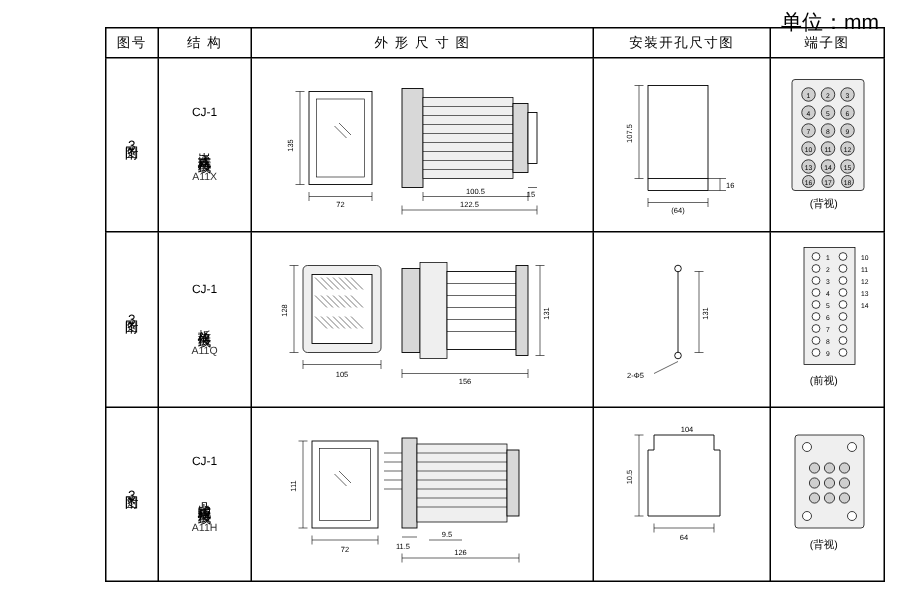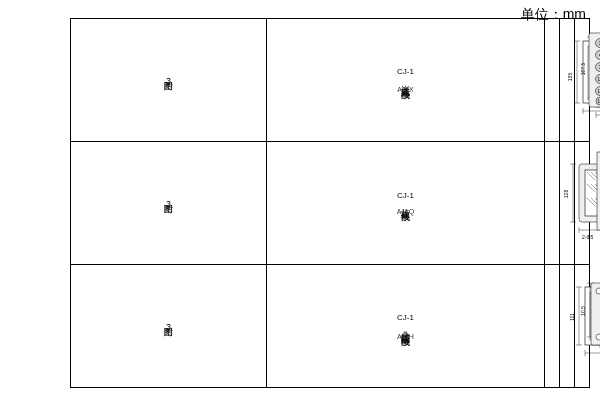--- a/index.html
+++ b/index.html
@@ -9,21 +9,21 @@
   table.main td{border:1px solid #000;vertical-align:middle;padding:0;}
   .hdr{text-align:center;font-size:9px;height:18px;letter-spacing:1px;}
   .c-no{width:34px;}
   .c-st{width:62px;}
   .c-dim{width:230px;}
   .c-inst{width:118px;}
   .c-term{width:76px;}
   .rowcell{position:relative;height:112px;}
   .vert{writing-mode:vertical-rl;text-orientation:upright;font-size:9px;line-height:12px;letter-spacing:1px;}
   .nocell{display:flex;align-items:center;justify-content:center;height:100%;}
-  .stcell{display:flex;flex-direction:column;align-items:center;justify-content:center;height:100%;gap:2px;}
+  .stcell{display:flex;flex-direction:column;align-items:center;justify-content:center;height:100%;gap:15px;}
   .stcell .code{font-size:8px;}
   .stcell .sub{font-size:7px;color:#333;}
   .dimbox,.instbox,.termbox{position:relative;width:100%;height:100%;}
   svg{display:block;position:absolute;left:0;top:0;}
   .ln{stroke:#000;stroke-width:.6;fill:none;}
   .lnt{stroke:#000;stroke-width:.4;fill:none;}
   .fillg{fill:#d8d8d8;stroke:#000;stroke-width:.6;}
   .filll{fill:#efefef;stroke:#000;stroke-width:.5;}
   .white{fill:#fff;stroke:#000;stroke-width:.6;}
   .hatch{stroke:#000;stroke-width:.35;fill:none;}
@@ -33,20 +33,27 @@
   .circ{fill:#fff;stroke:#000;stroke-width:.5;}
   .circg{fill:#cfcfcf;stroke:#000;stroke-width:.5;}
 </style>
 </head>
 <body>
 
 <div class="unit">单位：mm</div>
 
 <table class="main">
   <tbody>
+      <tr>
+    <td class="hdr c-no">图号</td>
+    <td class="hdr c-st">结 构</td>
+    <td class="hdr c-dim">外  形  尺  寸  图</td>
+    <td class="hdr c-inst">安装开孔尺寸图</td>
+    <td class="hdr c-term">端子图</td>
+  </tr>
 
   <tr>
     <td class="rowcell">
       <div class="nocell">
             <span class="vert">附图3</span>
           </div>
     </td>
     <td class="rowcell">
       <div class="stcell">
         <span class="code">CJ-1</span>

